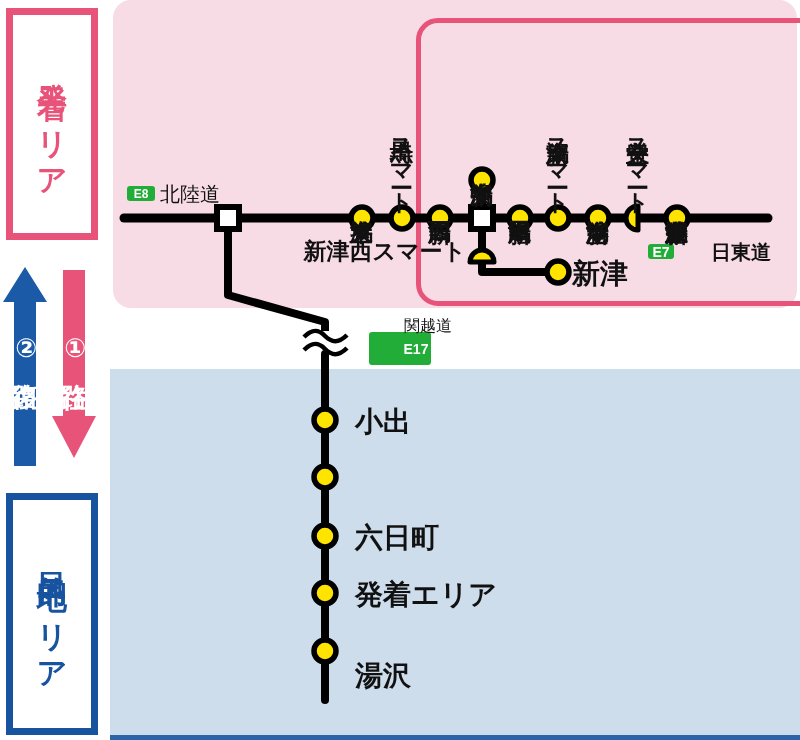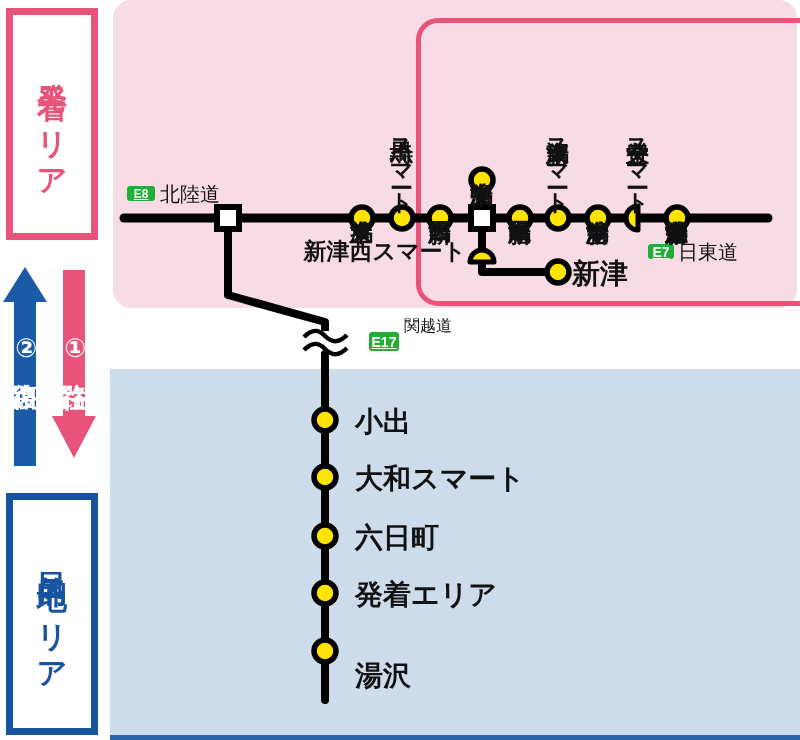--- a/index.html
+++ b/index.html
@@ -34,27 +34,27 @@
     font-weight:bold; font-size:23px; line-height:1.05; letter-spacing:0px;
     transform:translateX(-50%); white-space:nowrap; }
 
   
   .hlabel { position:absolute; font-weight:bold; font-size:28px; line-height:1;
     white-space:nowrap; }
 
   
   .badge { position:absolute; background:#22ac38; color:#fff; font-weight:bold;
     border-radius:3px; display:flex; align-items:center; justify-content:center;
-    line-height:1;text-decoration:underline; }
+    line-height:1; }
   #badge-e8  { left:127px; top:186px; width:28px; height:15px; font-size:12px; }
   #badge-e7  { left:648px; top:244px; width:26px; height:15px; font-size:14px; }
-  #badge-e17 { left:369px; top:332px; width:30px; height:19px; font-size:14px; }
+  #badge-e17 { left:369px; top:332px; width:30px; height:33px; font-size:14px;padding-left:32px; }
   .road-name { position:absolute; font-size:20px; line-height:1; white-space:nowrap; }
   #road-hokuriku { left:160px; top:184px; }
-  #road-nitto    { left:678px; top:242px; }
+  #road-nitto    { left:711px; top:242px;font-weight:bold; }
   #road-kanetsu  { left:404px; top:318px; font-size:16px; }
 
   
   .arrow-label { position:absolute; writing-mode:vertical-rl; text-orientation:mixed;
     color:#fff; font-weight:bold; font-size:26px; line-height:1; transform:translateX(-50%);
     white-space:nowrap; }
   #outbound-label { left:75px; top:333px; }
   #return-label   { left:26px; top:333px; }
 </style>
 </head>
@@ -133,18 +133,17 @@
   <div class="vlabel" style="left:520px; bottom:538px;">新潟亀田</div>
   <div class="vlabel" style="left:558px; bottom:538px;">新潟東スマート</div>
   <div class="vlabel" style="left:598px; bottom:538px;">新潟空港</div>
   <div class="vlabel" style="left:638px; bottom:538px;">豊栄スマート</div>
   <div class="vlabel" style="left:677px; bottom:538px;">豊栄新潟東港</div>
 
   <div class="hlabel" style="left:300px; top:240px; width:166px; text-align:right; font-size:23px;">新津西スマート</div>
   <div class="hlabel" style="left:572px; top:260px;">新津</div>
 
   <div class="hlabel" style="left:355px; top:408px;">小出</div>
-  <div class="hlabel" style="left:355px; top:465px;">大和スマート</div>
   <div class="hlabel" style="left:355px; top:524px;">六日町</div>
   <div class="hlabel" style="left:355px; top:581px;">発着エリア</div>
   <div class="hlabel" style="left:355px; top:662px;">湯沢</div>
 
 </div>
 
 </body></html>

